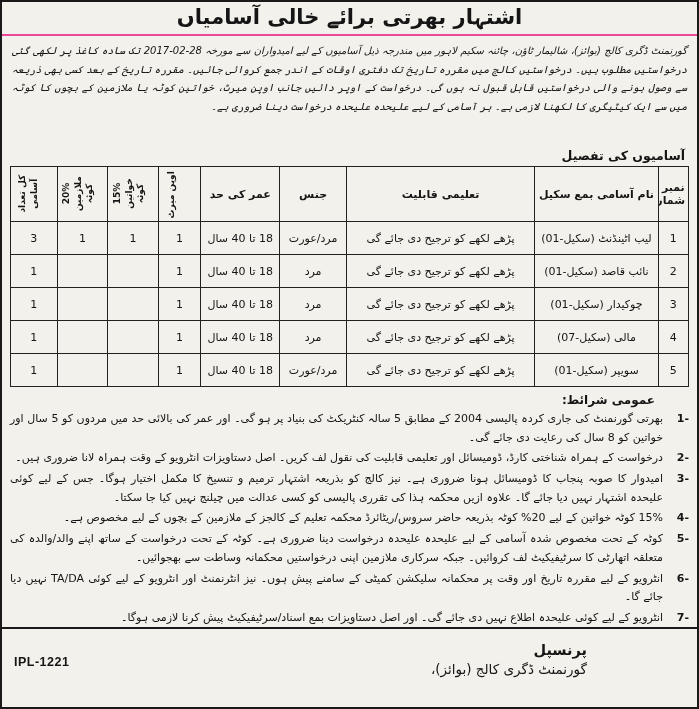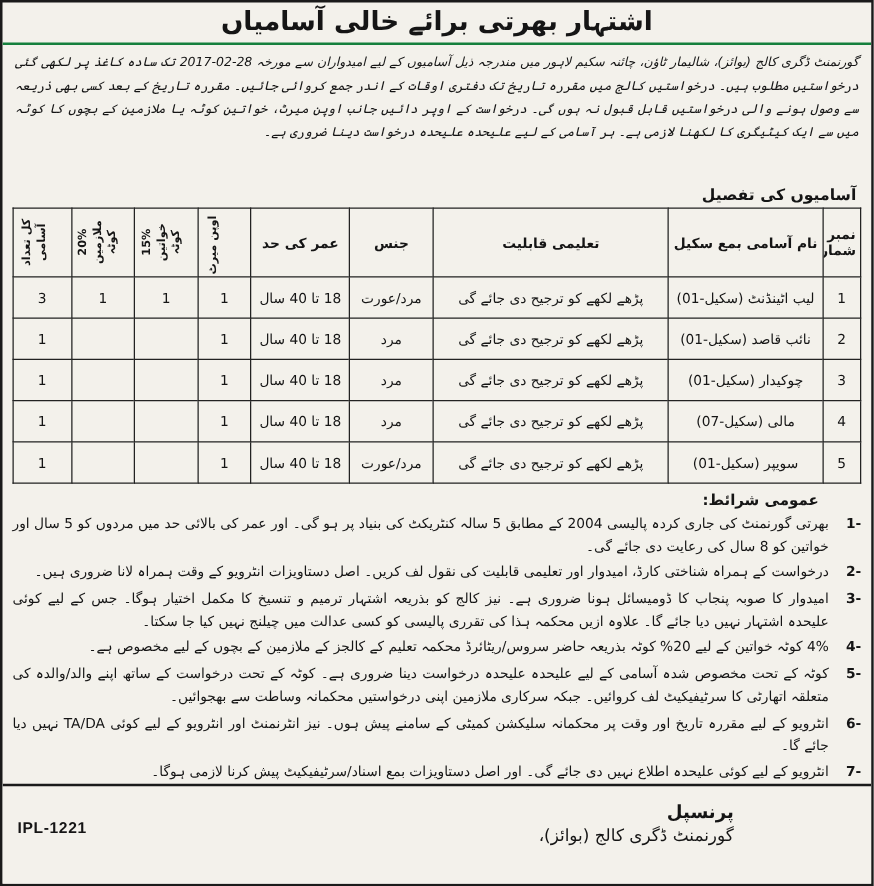--- a/index.html
+++ b/index.html
@@ -4,21 +4,21 @@
 <style>
   html,body { margin:0; padding:0; background:#888; }
   .page {
     width:699px; height:709px; margin:0 auto; box-sizing:border-box;
     background:#f3f1eb; color:#151515; border:2px solid #1a1a1a;
     font-family:"DejaVu Sans", sans-serif; position:relative; overflow:hidden;
     direction:rtl;
   }
   .ad-title {
     text-align:center; font-weight:bold; font-size:21px; padding:3px 0 5px;
-    border-bottom:2px solid #15803d; letter-spacing:0.5px;
+    border-bottom:2px solid #ec4899; letter-spacing:0.5px;
   }
   .body { padding:4px 8px 0 8px; }
   .intro {
     font-size:10px; line-height:1.85; text-align:justify; margin:2px 2px 2px 2px;font-style:italic;
   }
   .tbl-label { text-align:right; font-weight:bold; font-size:12.5px; padding:0 4px 3px 0;margin-top:32px; }
   table.posts { width:100%; border-collapse:collapse; table-layout:fixed; background:#f3f1eb; }
   table.posts th, table.posts td {
     border:1px solid #222; text-align:center; vertical-align:middle;
     font-size:11px; padding:1px 3px; overflow:hidden;
@@ -149,29 +149,29 @@
 
     <div class="cond-title">عمومی شرائط:</div>
 
     <div class="cond-list">
       <div class="cond">
         <span class="num">1-</span>
         <span class="ctext">بھرتی گورنمنٹ کی جاری کردہ پالیسی 2004 کے مطابق 5 سالہ کنٹریکٹ کی بنیاد پر ہو گی۔ اور عمر کی بالائی حد میں مردوں کو 5 سال اور خواتین کو 8 سال کی رعایت دی جائے گی۔</span>
       </div>
       <div class="cond">
         <span class="num">2-</span>
-        <span class="ctext">درخواست کے ہمراہ شناختی کارڈ، امیدوار اور تعلیمی قابلیت کی نقول لف کریں۔ اصل دستاویزات انٹرویو کے وقت ہمراہ لانا ضروری ہیں۔</span>
+        <span class="ctext">درخواست کے ہمراہ شناختی کارڈ، ڈومیسائل اور تعلیمی قابلیت کی نقول لف کریں۔ اصل دستاویزات انٹرویو کے وقت ہمراہ لانا ضروری ہیں۔</span>
       </div>
       <div class="cond">
         <span class="num">3-</span>
         <span class="ctext">امیدوار کا صوبہ پنجاب کا ڈومیسائل ہونا ضروری ہے۔ نیز کالج کو بذریعہ اشتہار ترمیم و تنسیخ کا مکمل اختیار ہوگا۔ جس کے لیے کوئی علیحدہ اشتہار نہیں دیا جائے گا۔ علاوہ ازیں محکمہ ہذا کی تقرری پالیسی کو کسی عدالت میں چیلنج نہیں کیا جا سکتا۔</span>
       </div>
       <div class="cond">
         <span class="num">4-</span>
-        <span class="ctext">4% کوٹہ خواتین کے لیے 20% کوٹہ بذریعہ حاضر سروس/ریٹائرڈ محکمہ تعلیم کے کالجز کے ملازمین کے بچوں کے لیے مخصوص ہے۔</span>
+        <span class="ctext">15% کوٹہ خواتین کے لیے 20% کوٹہ بذریعہ حاضر سروس/ریٹائرڈ محکمہ تعلیم کے کالجز کے ملازمین کے بچوں کے لیے مخصوص ہے۔</span>
       </div>
       <div class="cond">
         <span class="num">5-</span>
         <span class="ctext">کوٹہ کے تحت مخصوص شدہ آسامی کے لیے علیحدہ علیحدہ درخواست دینا ضروری ہے۔ کوٹہ کے تحت درخواست کے ساتھ اپنے والد/والدہ کی متعلقہ اتھارٹی کا سرٹیفیکیٹ لف کروائیں۔ جبکہ سرکاری ملازمین اپنی درخواستیں محکمانہ وساطت سے بھجوائیں۔</span>
       </div>
       <div class="cond">
         <span class="num">6-</span>
         <span class="ctext">انٹرویو کے لیے مقررہ تاریخ اور وقت پر محکمانہ سلیکشن کمیٹی کے سامنے پیش ہوں۔ نیز انٹرنمنٹ اور انٹرویو کے لیے کوئی TA/DA نہیں دیا جائے گا۔</span>
       </div>
       <div class="cond">

